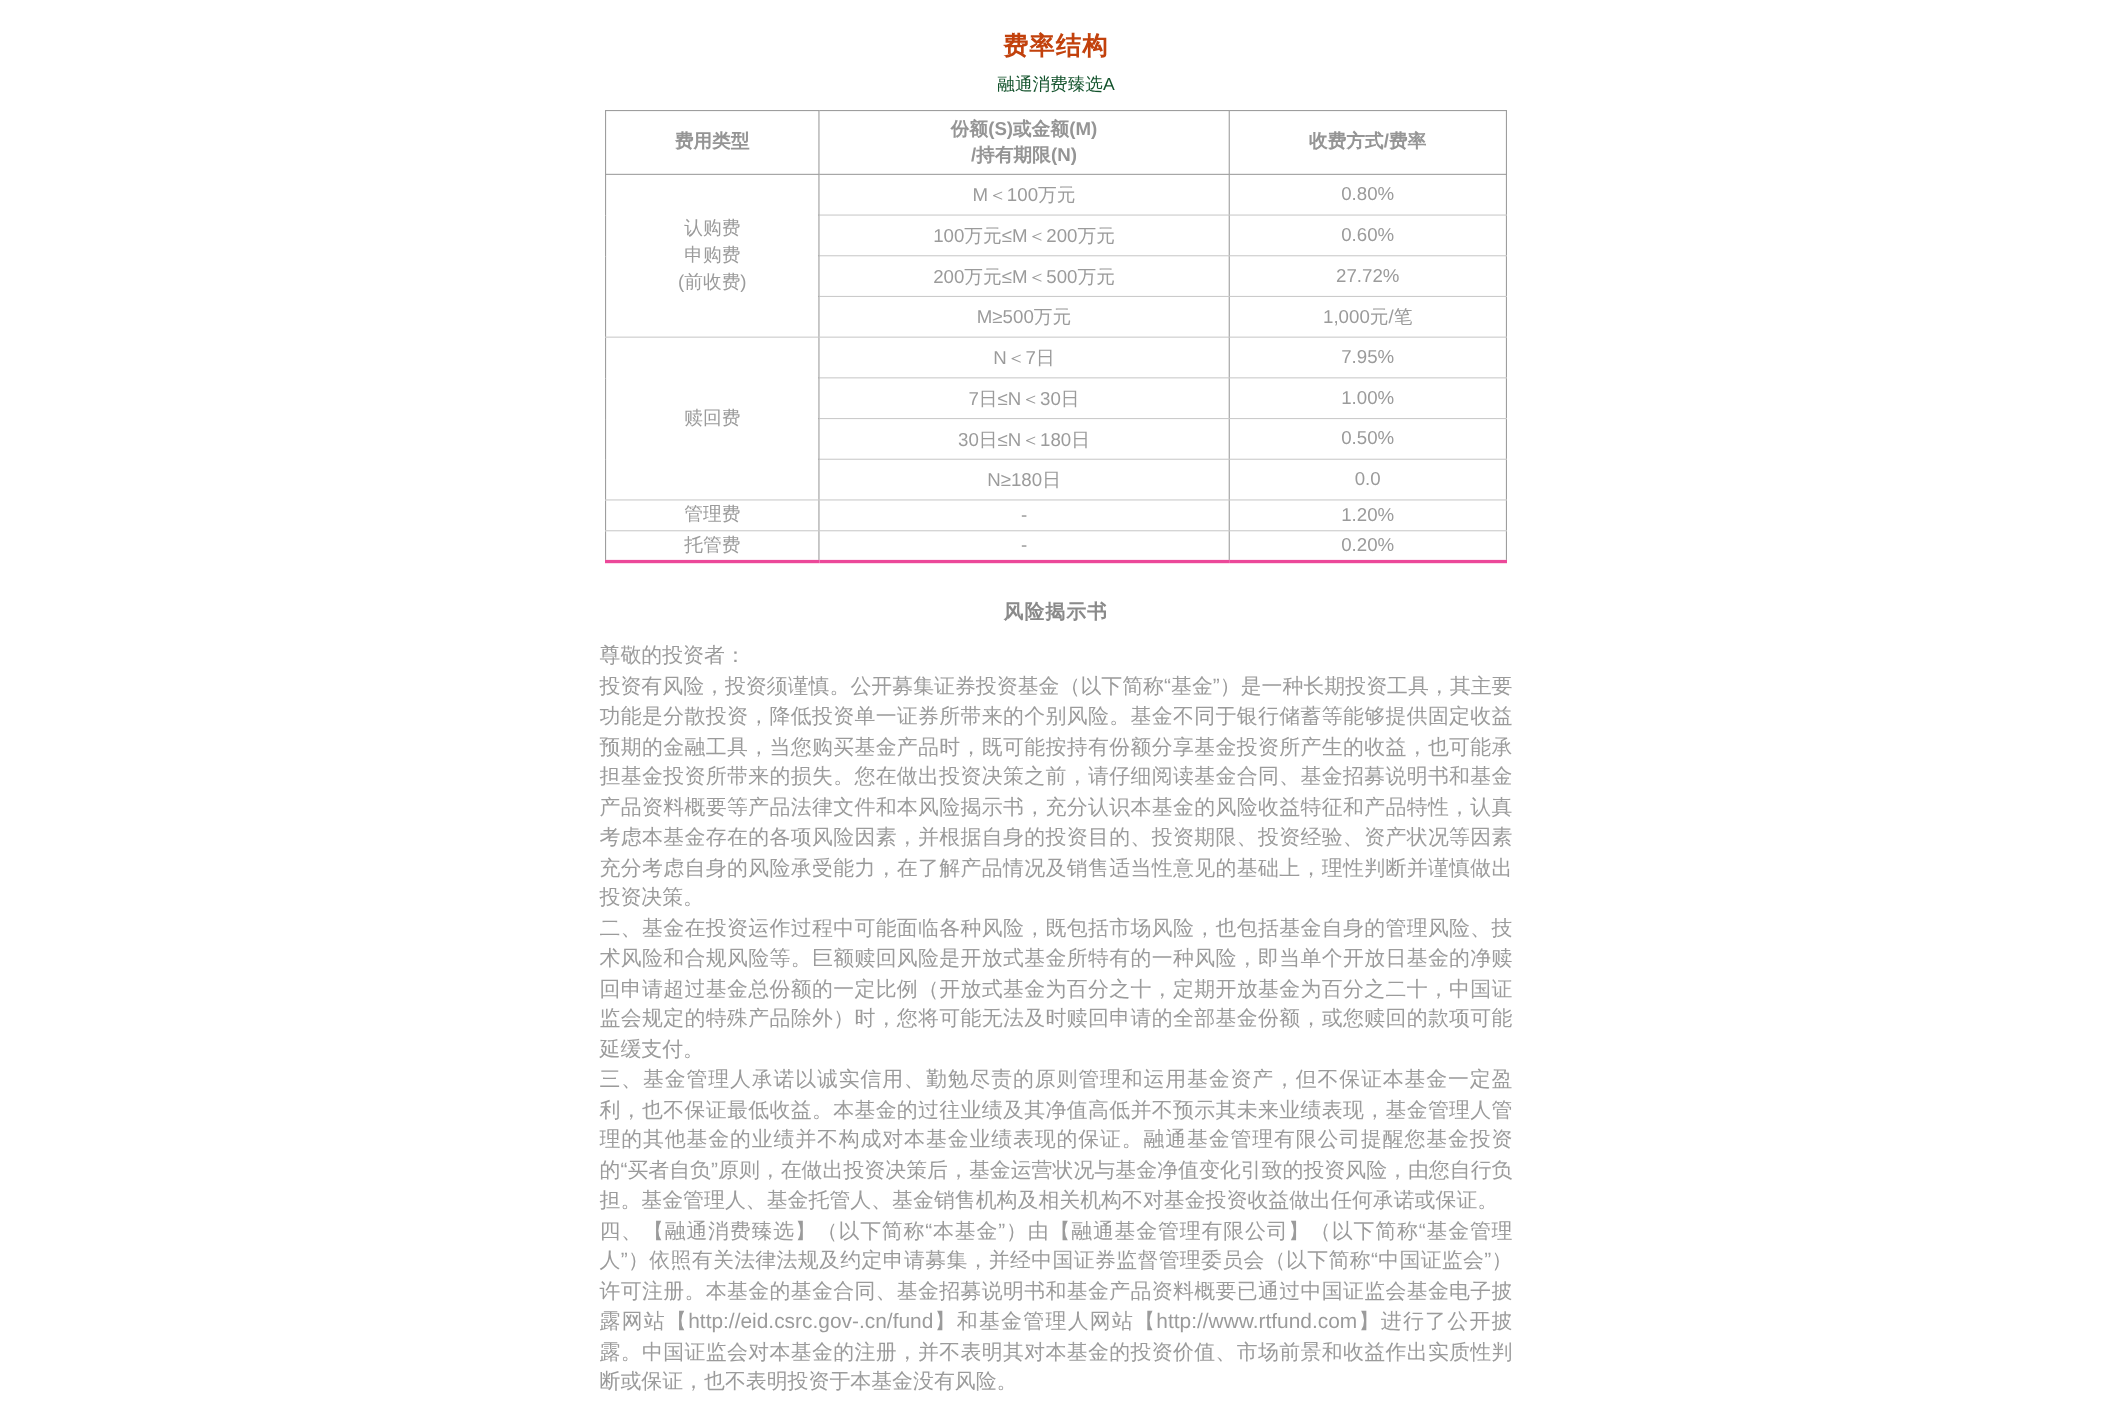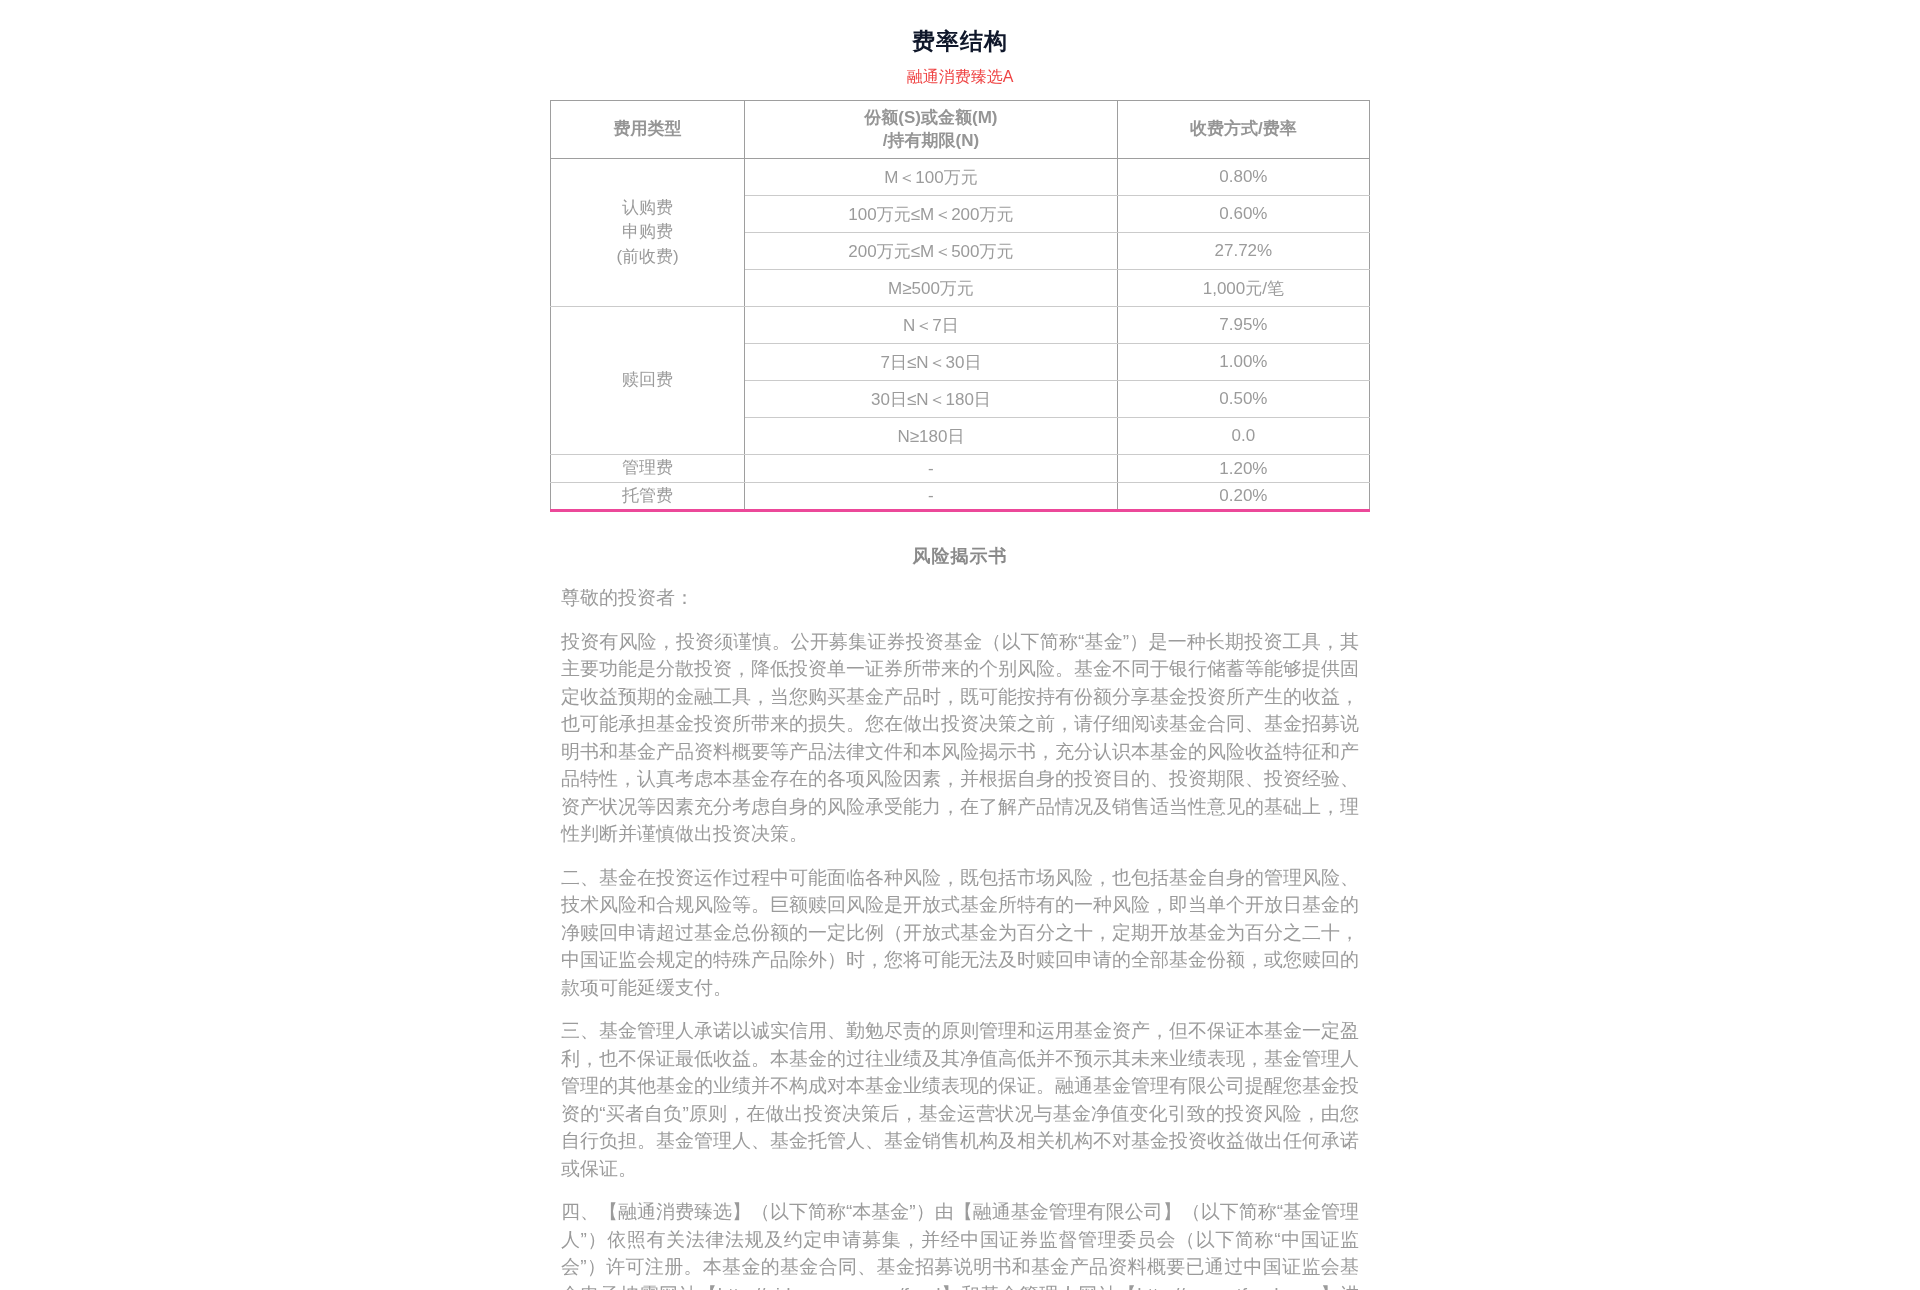--- a/index.html
+++ b/index.html
@@ -12,27 +12,27 @@
   }
   .content {
     width: 830px;
     margin: 0 auto;
     padding-top: 26px;
   }
   .doc-title {
     text-align: center;
     font-size: 23px;
     font-weight: bold;
-    color: #0f172a;
+    color: #c2410c;
     letter-spacing: 1px;
   }
   .doc-subtitle {
     text-align: center;
     font-size: 16px;
-    color: #ef4444;
+    color: #14532d;
     margin-top: 10px;
   }
   table.fee-table {
     width: 820px;
     margin: 12px auto 0 auto;
     border-collapse: collapse;
     table-layout: fixed;
     color: #9b9b9b;
   }
   table.fee-table col.c1 { width: 23.7%; }
@@ -72,21 +72,21 @@
     margin-top: 32px;
     letter-spacing: 1px;
   }
   .risk-body {
     margin-top: 15px;
     font-size: 19px;
     line-height: 27.5px;
     color: #9b9b9b;
     text-align: justify;
   }
-  .risk-body p { margin: 16px; }
+  .risk-body p { margin: 0; }
 </style>
 </head>
 <body>
 
 <div class="content">
 
   <div class="doc-title">费率结构</div>
   <div class="doc-subtitle">融通消费臻选A</div>
 
   <table class="fee-table">

